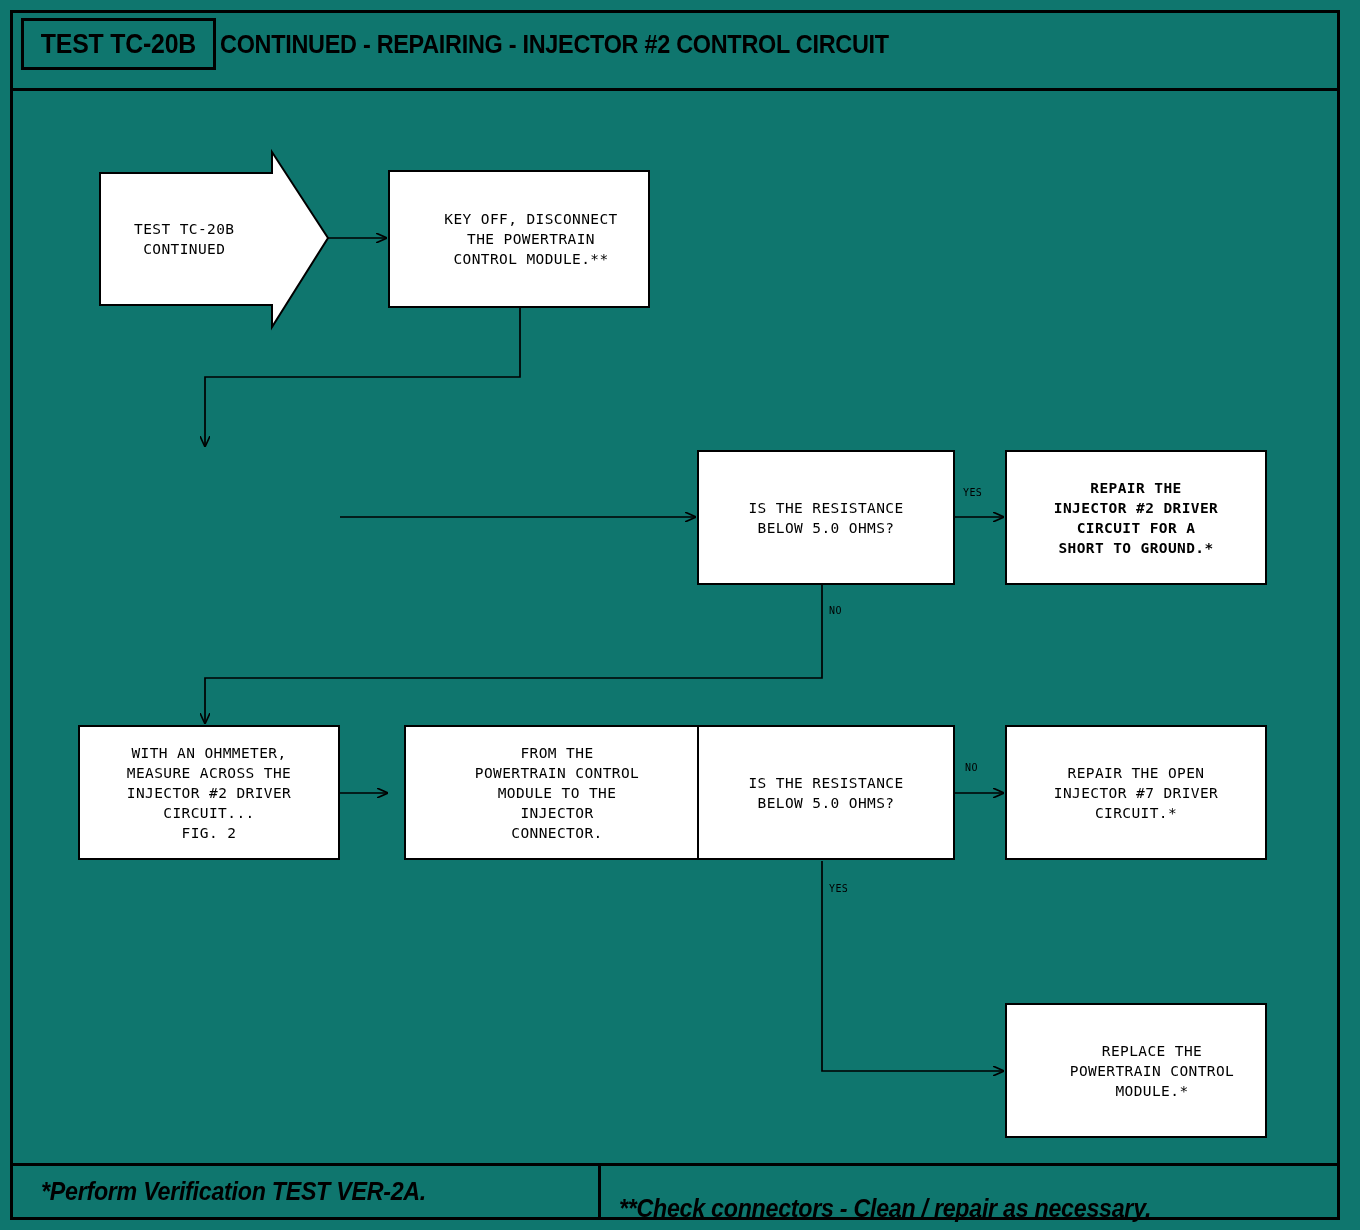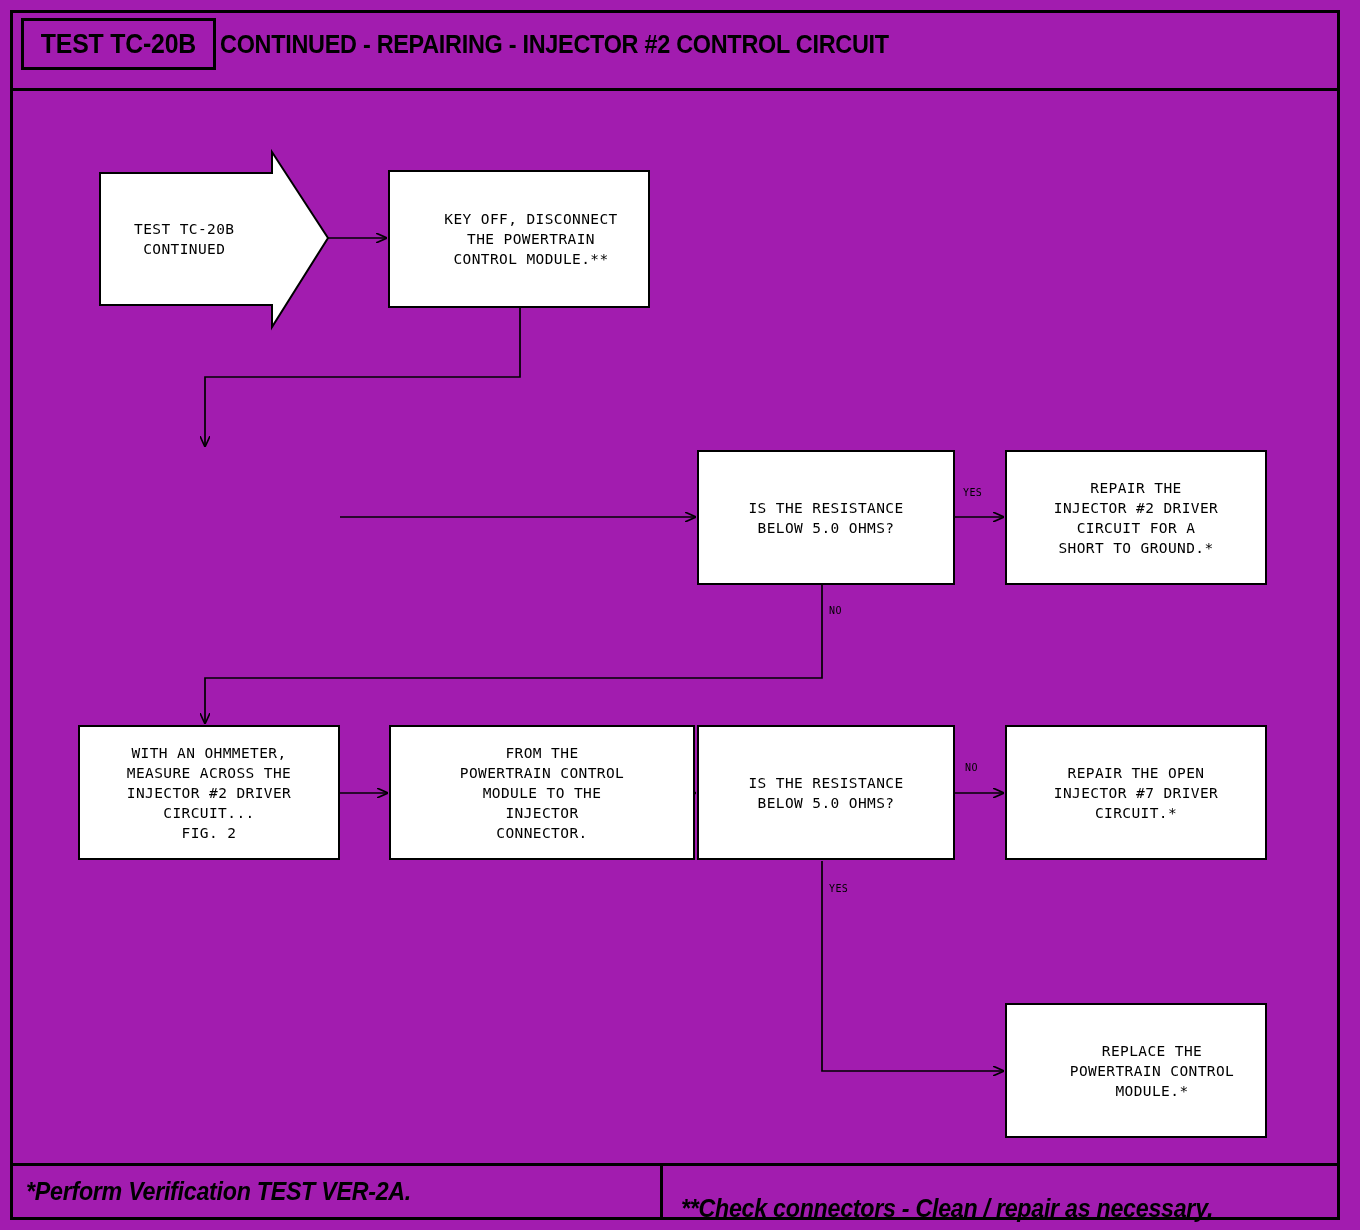--- a/index.html
+++ b/index.html
@@ -4,21 +4,21 @@
 <style>
   html, body {
     margin: 0;
     padding: 0;
     background: #ffffff;
   }
   #page {
     position: relative;
     width: 1360px;
     height: 1230px;
-    background: #a21caf;
+    background: #0f766e;
     font-family: "Liberation Sans", sans-serif;
     overflow: hidden;
   }
 
   
   .frame-outer {
     position: absolute;
     left: 10px;
     top: 10px;
     width: 1330px;
@@ -144,22 +144,22 @@
     width: 1324px;
     height: 51px;
     display: flex;
   }
   .footer-cell {
     display: flex;
     align-items: center;
     box-sizing: border-box;
   }
   .footer-cell.left {
-    width: 650px;
-    padding-left: 13px;
+    width: 588px;
+    padding-left: 28px;
     border-right: 3px solid #000;
   }
   .footer-cell.right {
     flex: 1;
     padding-left: 18px;
     margin-top: 33px;
   }
   .footer-text {
     font-family: "Liberation Sans", sans-serif;
     font-weight: bold;
@@ -227,36 +227,36 @@
 THE POWERTRAIN
 CONTROL MODULE.**</div>
   </div>
 
 
   <div class="flowbox" style="left:697px; top:450px; width:258px; height:135px;">
     <div class="boxtext">IS THE RESISTANCE
 BELOW 5.0 OHMS?</div>
   </div>
 
-  <div class="flowbox" style="left:1005px; top:450px; width:262px; height:135px;">
+  <div class="flowbox" style="left:1005px; top:450px; width:262px; height:135px;font-weight:bold;">
     <div class="boxtext">REPAIR THE
 INJECTOR #2 DRIVER
 CIRCUIT FOR A
 SHORT TO GROUND.*</div>
   </div>
 
   <div class="flowbox" style="left:78px; top:725px; width:262px; height:135px;">
     <div class="boxtext">WITH AN OHMMETER,
 MEASURE ACROSS THE
 INJECTOR #2 DRIVER
 CIRCUIT...
 FIG. 2</div>
   </div>
 
-  <div class="flowbox" style="left:389px; top:725px; width:306px; height:135px;">
+  <div class="flowbox" style="left:404px; top:725px; width:306px; height:135px;">
     <div class="boxtext">FROM THE
 POWERTRAIN CONTROL
 MODULE TO THE
 INJECTOR
 CONNECTOR.</div>
   </div>
 
   <div class="flowbox" style="left:697px; top:725px; width:258px; height:135px;">
     <div class="boxtext">IS THE RESISTANCE
 BELOW 5.0 OHMS?</div>

